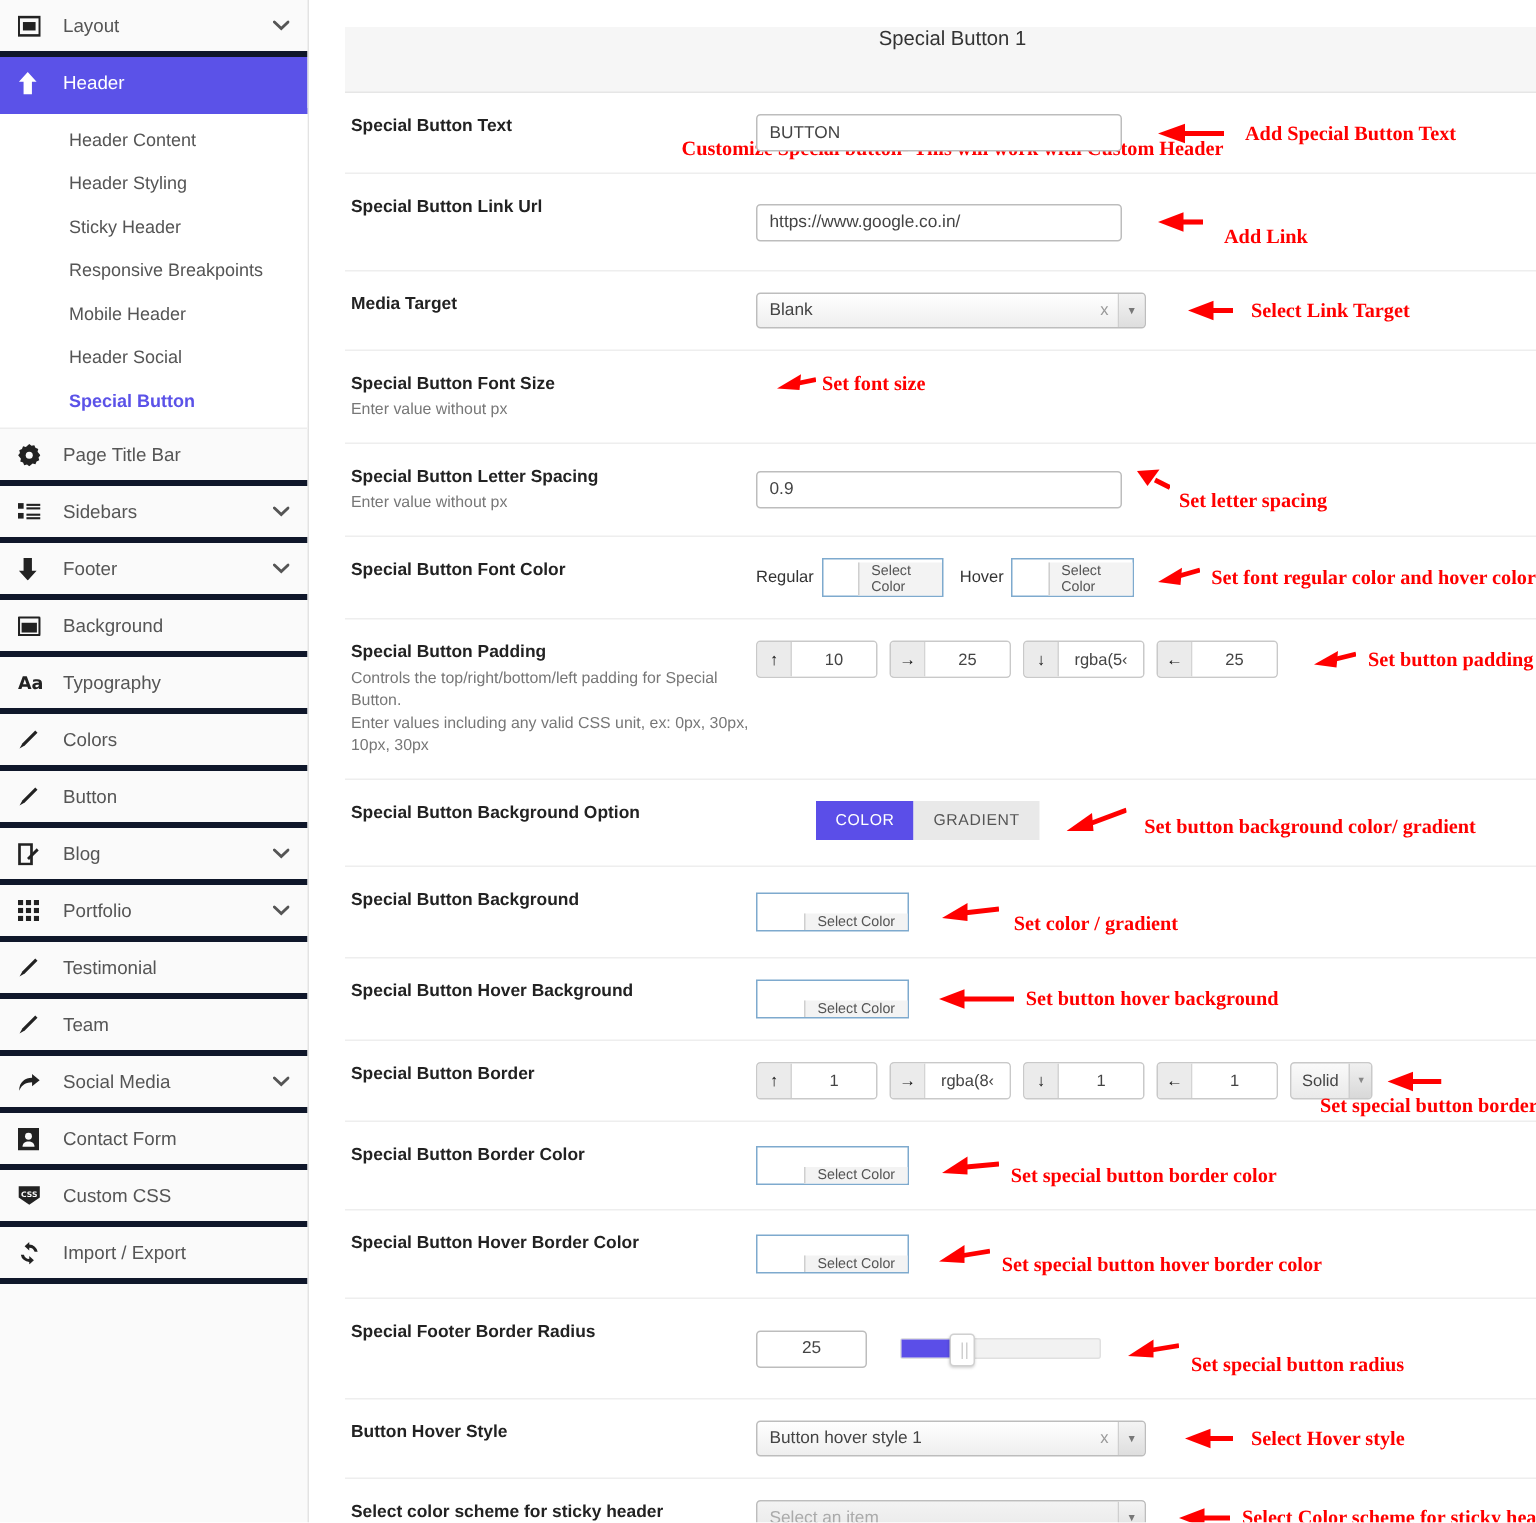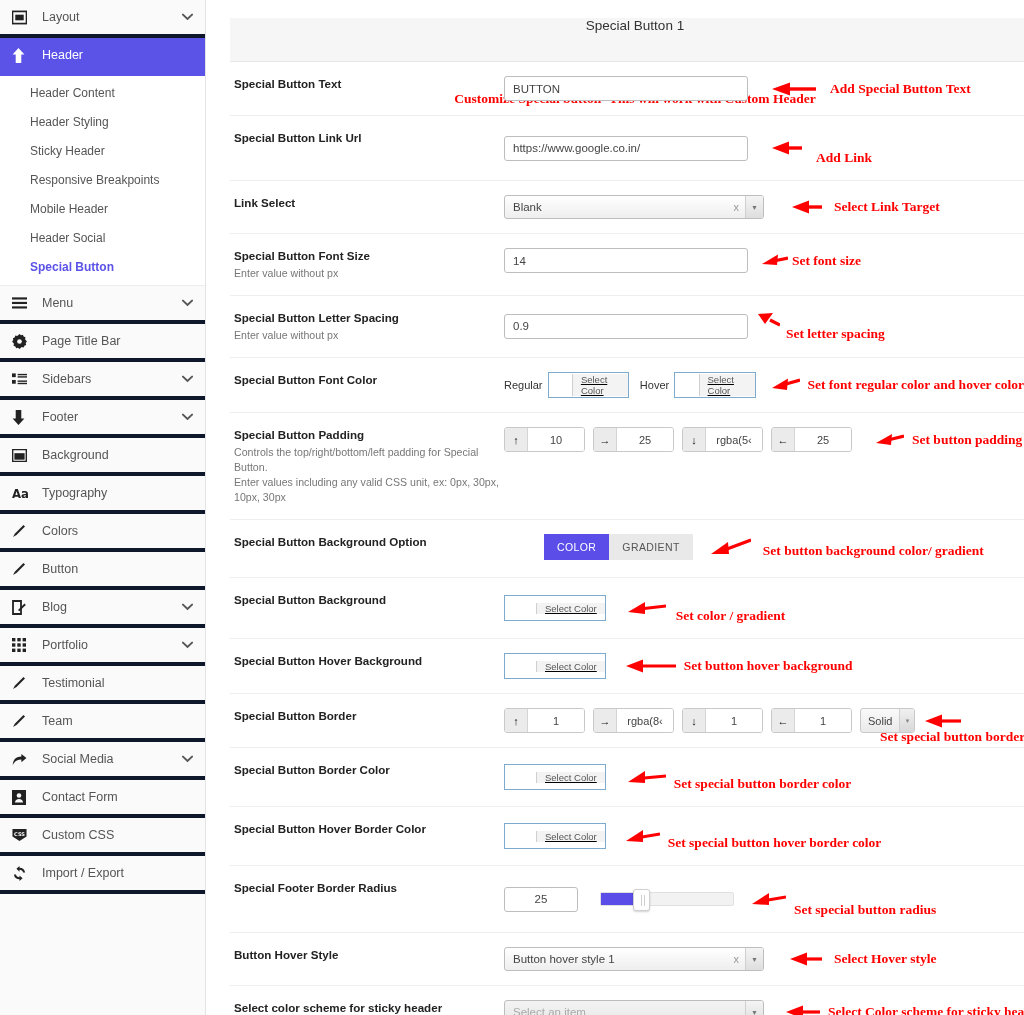--- a/index.html
+++ b/index.html
@@ -44,21 +44,21 @@
   .nav-item.active {
     background: #5b52e8;
     color: #ffffff;
     border-bottom-color: #5b52e8;
   }
   .nav-item.active .ico { color: #ffffff; }
 
   .sub-item {
     display: flex; align-items: center;
     height: 29px;
-    padding-left: 30px;
+    padding-left: 46px;
     font-size: 12px;
     color: #555;
     background: #ffffff;
     cursor: pointer;
   }
   .sub-item.selected { color: #5b52e8; font-weight: bold; }
   .sub-wrap { background: #ffffff; border-bottom: 1px solid #ededed; padding: 2px 0 4px 0; }
 
   
   .main {
@@ -140,24 +140,23 @@
     width: 18px; height: 100%;
     border-left: 1px solid #cfcfcf;
     background: linear-gradient(#f4f4f4, #dedede);
     display: flex; align-items: center; justify-content: center;
     font-size: 7px; color: #777;
     border-radius: 0 2px 2px 0;
   }
   .select2.placeholder { color: #aaa; background: linear-gradient(#f3f3f3,#e8e8e8); }
 
   .colorbox {
-    display: inline-flex; align-items: center;
+    display: inline-flex; align-items: flex-end;
     height: 26px; border: 1px solid #7eaace;
     background: #fff;
-    text-decoration: underline;
   }
   .colorbox .sw { width: 31px; }
   .colorbox .pick {
     padding: 0 8px; display: flex; align-items: center;
     font-size: 9.5px; color: #555; background: #f3f3f3;
     border-left: 1px solid #cfcfcf;
   }
   .cl-lbl { font-size: 11px; color: #333; margin-right: 5px; }
 
   .spin {
@@ -266,35 +265,20 @@
           <span>Mobile Header</span>
         </div>
       <div class="sub-item">
           <span>Header Social</span>
         </div>
       <div class="sub-item selected">
           <span>Special Button</span>
         </div>
     </div>
 
-    <div class="nav-item">
-      <span class="ico">
-        <svg width="15" height="12" viewBox="0 0 16 12">
-            <rect y="0" width="16" height="2.3" fill="#222"></rect>
-            <rect y="4.8" width="16" height="2.3" fill="#222"></rect>
-            <rect y="9.6" width="16" height="2.3" fill="#222"></rect>
-          </svg>
-      </span>
-      <span class="lbl">Menu</span>
-      <span class="chev">
-        <svg width="11" height="8" viewBox="0 0 12 8">
-            <path d="M1 1.4 L6 6.2 L11 1.4" fill="none" stroke="currentColor" stroke-width="2.1" stroke-linecap="round"></path>
-          </svg>
-      </span>
-    </div>
 
     <div class="nav-item">
       <span class="ico">
         <svg width="15" height="15" viewBox="0 0 16 16">
             <path d="M8 0 l1.6 1.3 2-.5.8 1.9 2 .8-.5 2L15.9 8l-1.3 1.6.5 2-1.9.8-.8 2-2-.5L8 15.9l-1.6-1.3-2 .5-.8-1.9-2-.8.5-2L.1 8l1.3-1.6-.5-2 1.9-.8.8-2 2 .5z" fill="#222"></path>
             <circle cx="8" cy="8" r="2.5" fill="#fafafa"></circle>
           </svg>
       </span>
       <span class="lbl">Page Title Bar</span>
     </div>
@@ -508,21 +492,21 @@
                 <path d="M30 8 L14 8" stroke="#f00" stroke-width="3.4"></path>
                 <path d="M0 8 L17 1.5 L17 14.5 Z" fill="#f00"></path>
               </svg>
           </span>
           <span class="ann" style="margin-left:14px; margin-top:20px">Add Link</span>
         </div>
       </div>
 
       <div class="row">
         <div class="label-col">
-          <div class="lt">Link Select</div>
+          <div class="lt">Media Target</div>
         </div>
         <div class="field-col">
           <div class="select2">
             <span>Blank</span>
             <span class="s2-x">x</span>
             <span class="s2-arrow">▼</span>
           </div>
           <span class="arrow" style="margin-left:28px">
             <svg width="30" height="16" viewBox="0 0 30 16">
                 <path d="M30 8 L14 8" stroke="#f00" stroke-width="3.4"></path>
@@ -532,21 +516,20 @@
           <span class="ann" style="margin-left:12px">Select Link Target</span>
         </div>
       </div>
 
       <div class="row">
         <div class="label-col">
           <div class="lt">Special Button Font Size</div>
           <div class="ld">Enter value without px</div>
         </div>
         <div class="field-col">
-          <input class="txt" type="text" value="14" style="">
           <span class="arrow" style="margin-left:14px">
             <svg width="26" height="16" viewBox="0 0 26 16">
                 <path d="M26 5 L14 7.5" stroke="#f00" stroke-width="3.2"></path>
                 <path d="M0 11 L16 1.5 L15 12 Z" fill="#f00"></path>
               </svg>
           </span>
           <span class="ann" style="margin-left:4px">Set font size</span>
         </div>
       </div>
 

